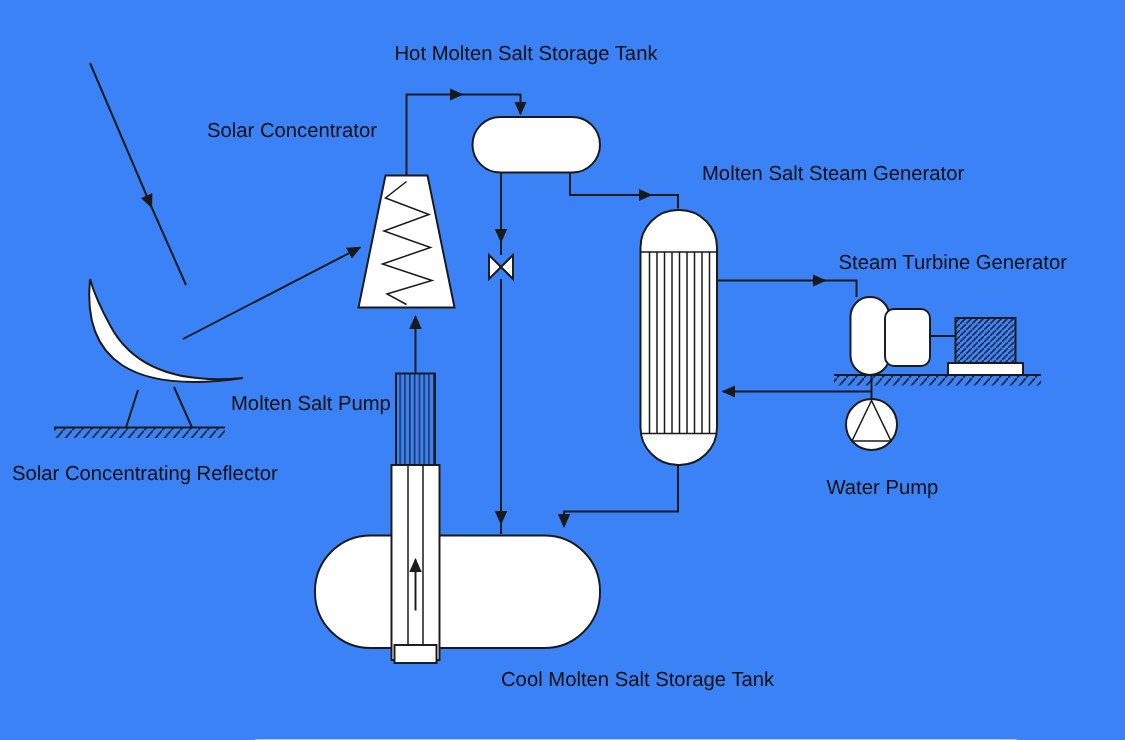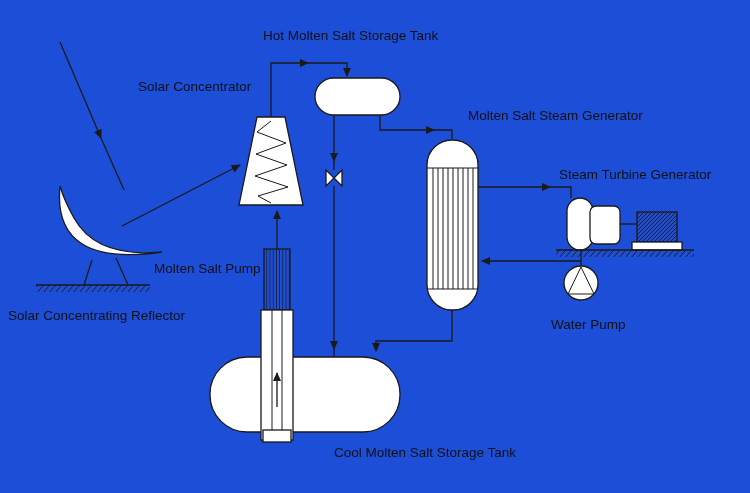--- a/index.html
+++ b/index.html
@@ -1,19 +1,19 @@
 <!DOCTYPE html>
 <html><head>
 <meta charset="utf-8">
 <style>
   html,body{margin:0;padding:0;background:#ffffff;}
   .stage{
     position:relative;
     width:750px;height:493px;
-    background:#1d4ed8;
+    background:#3b82f6;
     font-family:"Liberation Sans",sans-serif;
     overflow:hidden;
   }
   svg{position:absolute;left:0;top:0;}
   .lbl{
     font-family:"Liberation Sans",sans-serif;
     font-size:13.5px;
     fill:#111111;
   }
   .ln{stroke:#1a1a1a;stroke-width:1.3;fill:none;}

